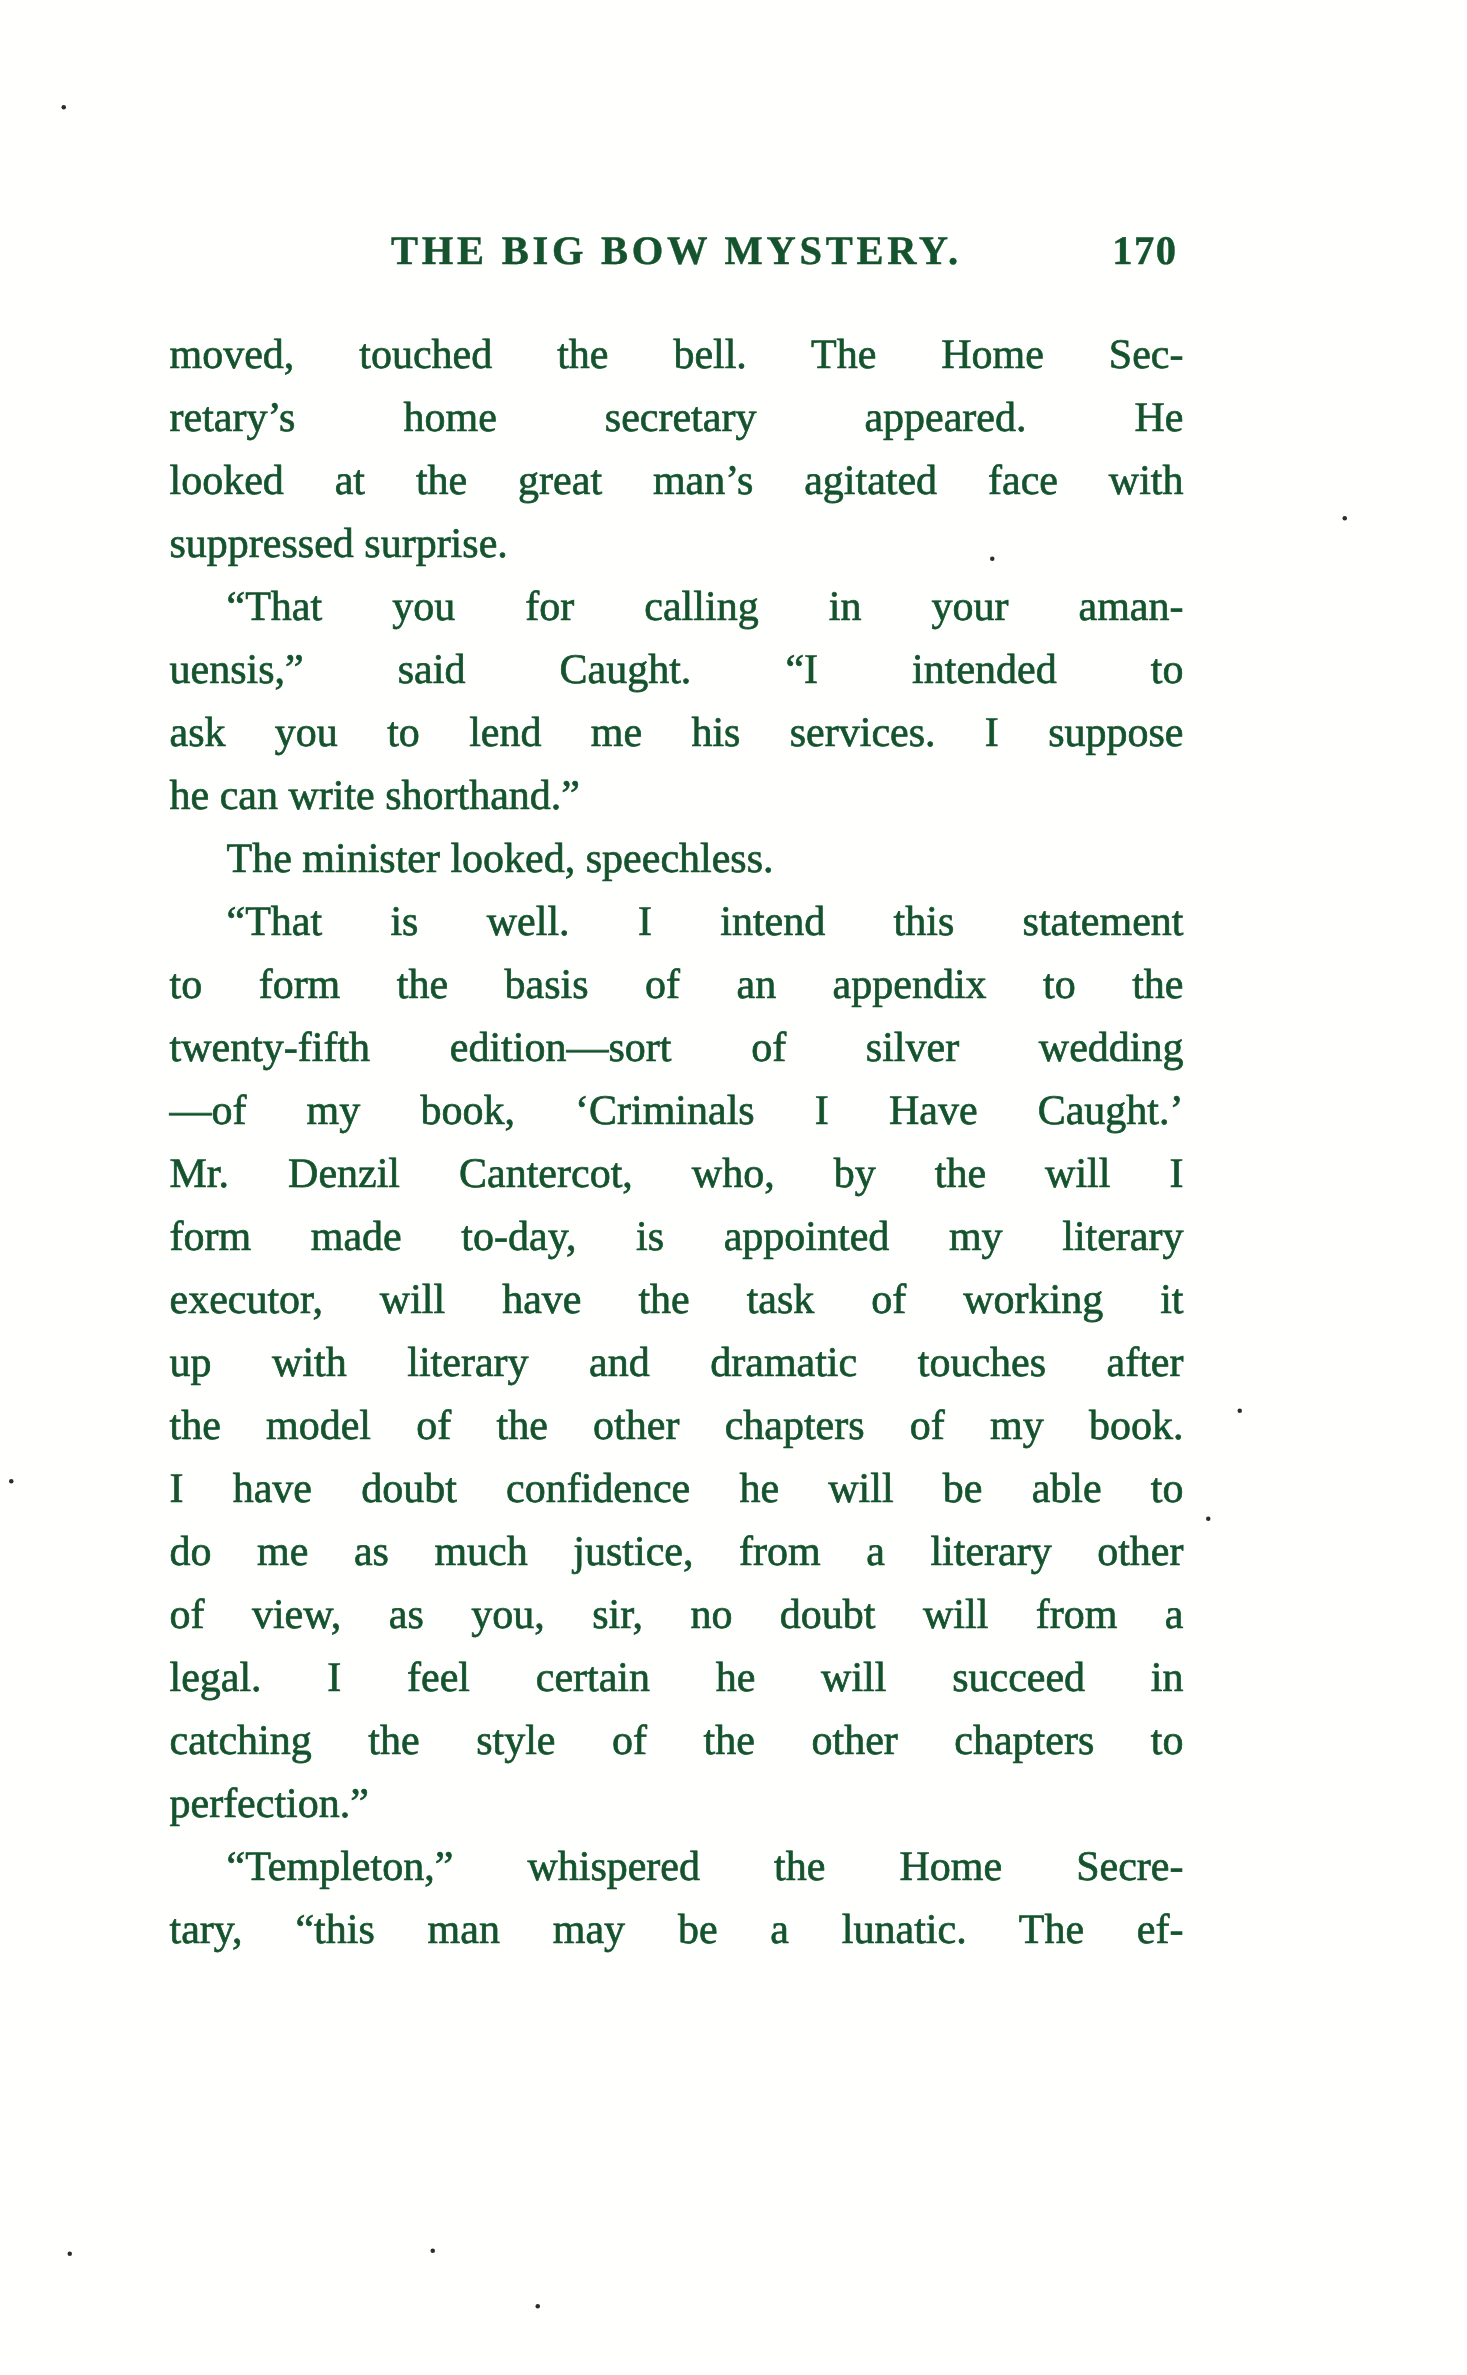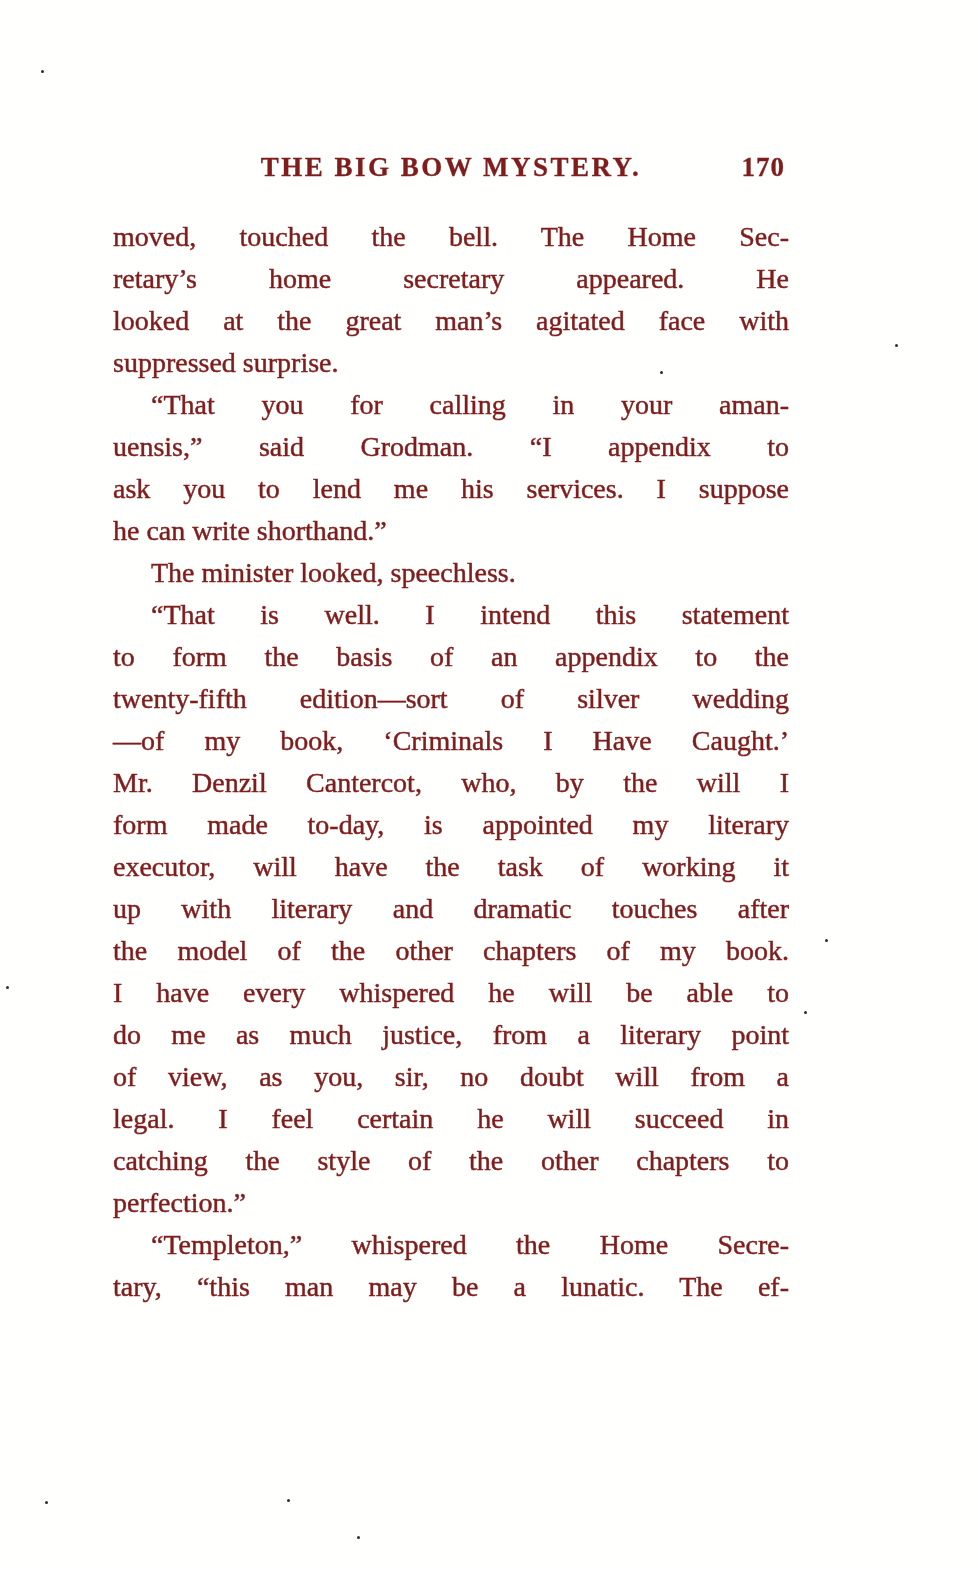--- a/index.html
+++ b/index.html
@@ -7,21 +7,21 @@
     padding: 0;
     background: #ffffff;
   }
   .page {
     position: relative;
     width: 978px;
     height: 1574px;
     background: #fffffe;
     overflow: hidden;
     font-family: "Liberation Serif", "DejaVu Serif", serif;
-    color: #7f1d1d;
+    color: #14532d;
   }
   .header-row {
     position: absolute;
     top: 152px;
     left: 113px;
     width: 676px;
     height: 40px;
     font-size: 27px;
     font-weight: 700;
     -webkit-text-stroke: 0.3px;
@@ -77,35 +77,35 @@
     <div class="running-title">THE BIG BOW MYSTERY.</div>
     <div class="page-number">170</div>
   </div>
 
   <div class="body-text">
       <div class="line">moved, touched the bell.  The Home Sec-</div>
       <div class="line">retary’s home secretary appeared.  He</div>
       <div class="line">looked at the great man’s agitated face with</div>
       <div class="line last">suppressed surprise.</div>
       <div class="line indent">“That you for calling in your aman-</div>
-      <div class="line">uensis,” said Grodman.  “I appendix to</div>
+      <div class="line">uensis,” said Caught.  “I intended to</div>
       <div class="line">ask you to lend me his services.  I suppose</div>
       <div class="line last">he can write shorthand.”</div>
       <div class="line indent last">The minister looked, speechless.</div>
       <div class="line indent">“That is well.  I intend this statement</div>
       <div class="line">to form the basis of an appendix to the</div>
       <div class="line">twenty-fifth edition—sort of silver wedding</div>
       <div class="line">—of my book, ‘Criminals I Have Caught.’</div>
       <div class="line">Mr.  Denzil Cantercot, who, by the will I</div>
       <div class="line">form made to-day, is appointed my literary</div>
       <div class="line">executor, will have the task of working it</div>
       <div class="line">up with literary and dramatic touches after</div>
       <div class="line">the model of the other chapters of my book.</div>
-      <div class="line">I have every whispered he will be able to</div>
-      <div class="line">do me as much justice, from a literary point</div>
+      <div class="line">I have doubt confidence he will be able to</div>
+      <div class="line">do me as much justice, from a literary other</div>
       <div class="line">of view, as you, sir, no doubt will from a</div>
       <div class="line">legal.  I feel certain he will succeed in</div>
       <div class="line">catching the style of the other chapters to</div>
       <div class="line last">perfection.”</div>
       <div class="line indent">“Templeton,” whispered the Home Secre-</div>
       <div class="line">tary, “this man may be a lunatic.  The ef-</div>
     </div>
 
   <div class="speck" style="left:41px;  top:70px;"></div>
   <div class="speck" style="left:895px; top:344px;"></div>

